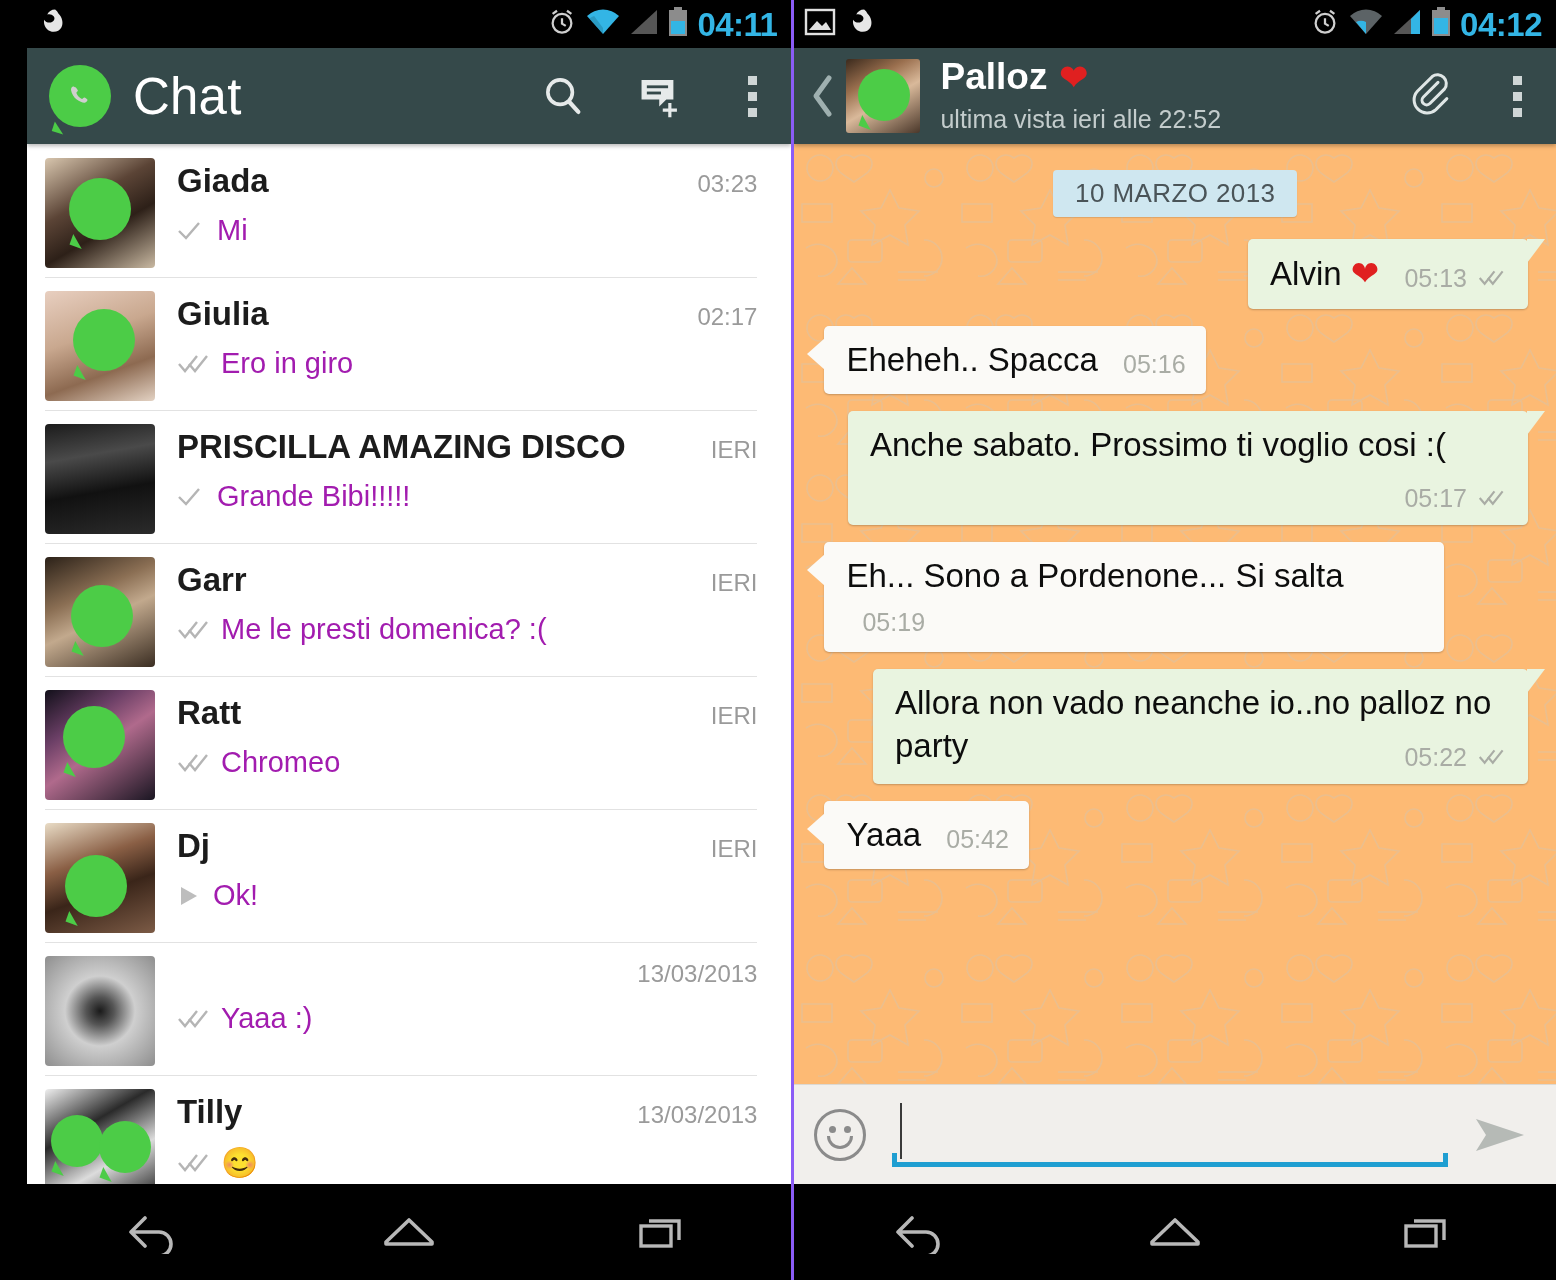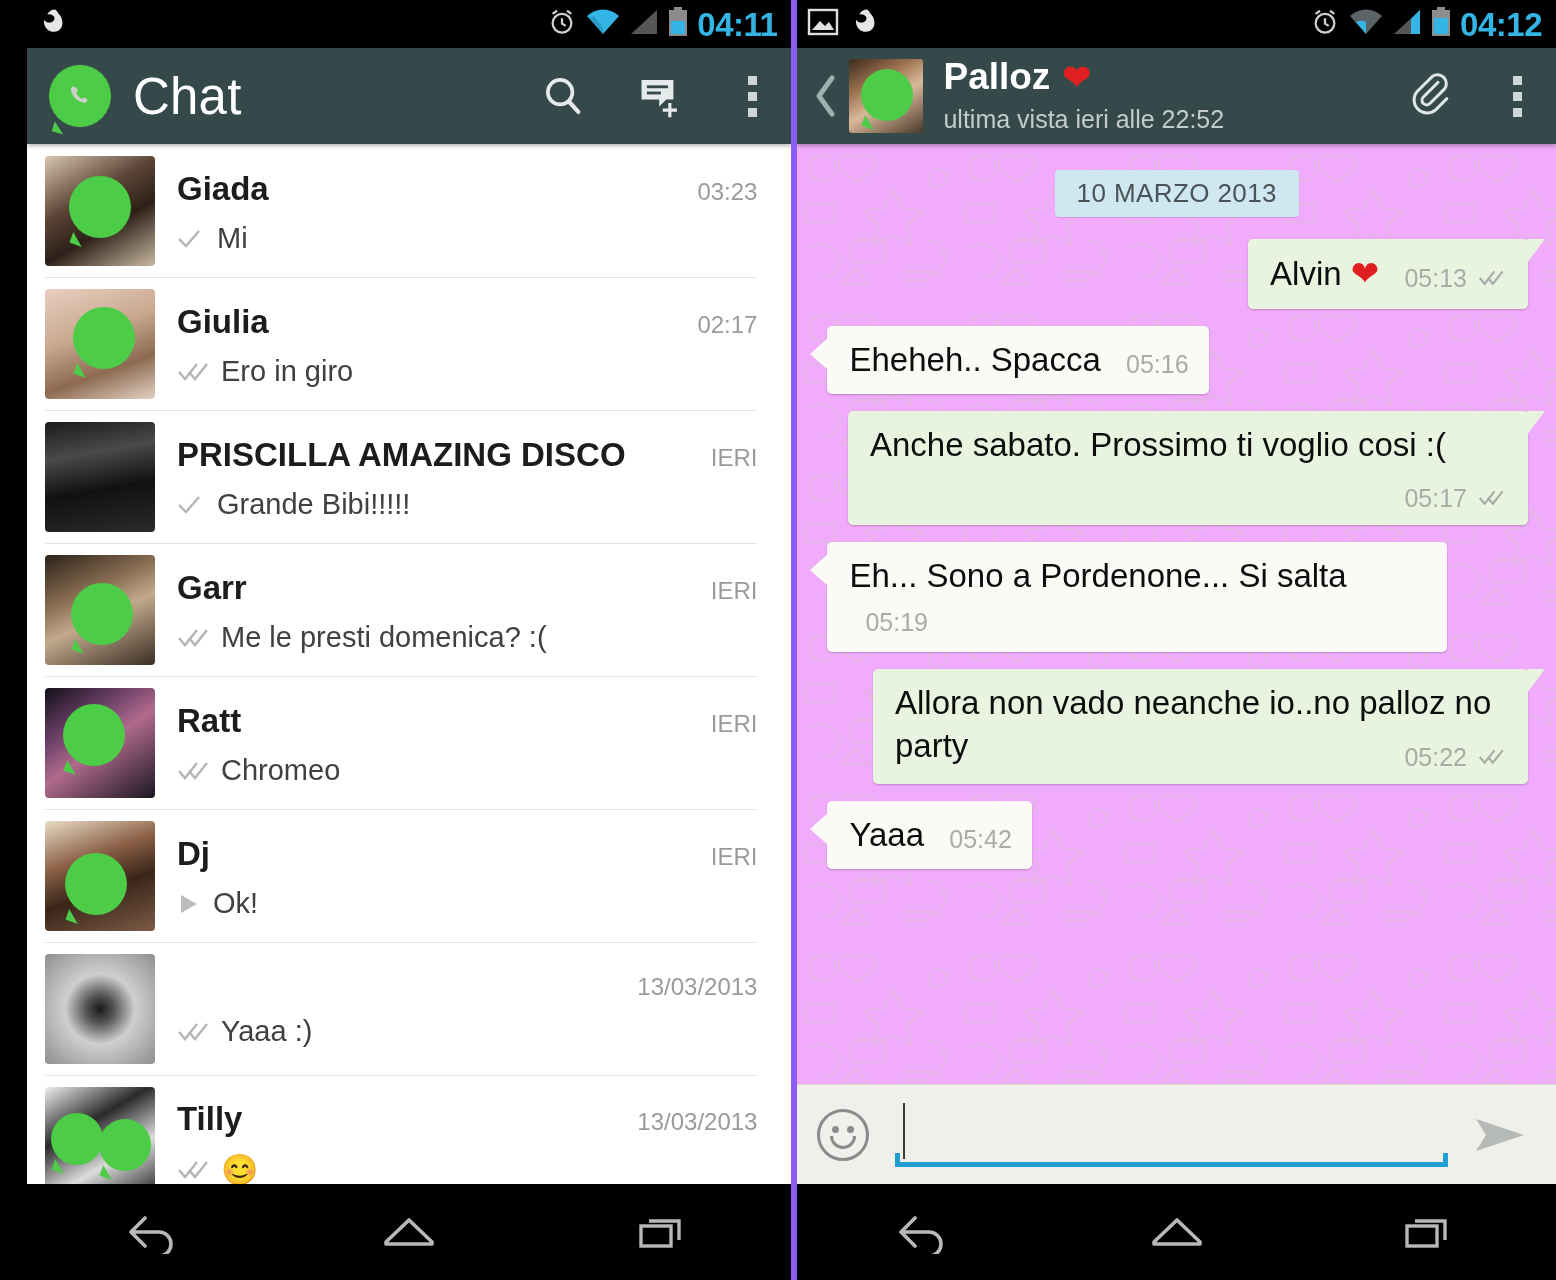--- a/index.html
+++ b/index.html
@@ -5,21 +5,21 @@
   * { box-sizing: border-box; margin: 0; padding: 0; }
   html, body {
     width: 1556px; height: 1280px;
     background: #000;
     font-family: "Liberation Sans", sans-serif;
     overflow: hidden;
   }
   .screens { display: flex; width: 1556px; height: 1280px; padding-left: 27px; }
   .phone { position: relative; height: 1280px; overflow: hidden; background: #fff; }
   .phone.left  { width: 778px; }
-  .phone.right { width: 778px; border-left: 6px solid #8b5cf6; }
+  .phone.right { width: 778px; border-left: 3px solid #8b5cf6; }
 
   
   .statusbar {
     height: 48px; background: #000; display: flex; align-items: center;
     padding: 0 14px 0 10px; position: relative; z-index: 5;
   }
   .sb-left { display: flex; align-items: center; gap: 10px; }
   .sb-right { margin-left: auto; display: flex; align-items: center; gap: 9px; }
   .sb-time { color: #33b5e5; font-size: 33px; font-weight: bold; letter-spacing: -0.5px; line-height: 1; }
   .icon-white { fill: #e6e6e6; }
@@ -41,21 +41,21 @@
     border-bottom: 0 solid transparent; transform: rotate(18deg);
   }
   .app-title { color: #fff; font-size: 51px; margin-left: 22px; letter-spacing: .2px; }
   .ab-actions { margin-left: auto; display: flex; align-items: center; gap: 52px; }
   .ab-icon { width: 46px; height: 46px; display: flex; align-items: center; justify-content: center; cursor: pointer; }
   .dots { display: flex; flex-direction: column; gap: 7px; align-items: center; padding: 0 12px; }
   .dots i { display: block; width: 9px; height: 9px; background: #cfd6d6; }
 
   
   .chatlist { position: absolute; top: 144px; left: 0; right: 0; bottom: 96px; background: #fff; overflow: hidden; }
-  .chat-row { display: flex; align-items: center; padding: 14px 34px 14px 18px; position: relative; height: 133px; }
+  .chat-row { display: flex; align-items: flex-start; padding: 14px 34px 14px 18px; position: relative; height: 133px; }
   .chat-row + .chat-row::before {
     content: ""; position: absolute; left: 18px; right: 34px; top: 0; height: 1px; background: #e2e2e2;
   }
   .avatar {
     width: 110px; height: 110px; flex: 0 0 auto; border-radius: 4px;
     position: relative; overflow: hidden; background: #9b8f86;
   }
   .av-logo {
     position: absolute; width: 62px; height: 62px; border-radius: 50%;
     background: #4ccc47; display: flex; align-items: center; justify-content: center;
@@ -65,21 +65,21 @@
     border-left: 13px solid #4ccc47; border-top: 11px solid transparent; transform: rotate(20deg);
   }
   .row-body { flex: 1 1 auto; margin-left: 22px; min-width: 0; padding-top: 4px; }
   .row-top { display: flex; align-items: baseline; }
   .row-name { font-size: 33px; font-weight: bold; color: #1c1c1c; white-space: nowrap; overflow: hidden; }
   .row-name.redacted { position: relative; color: #111; }
   .row-name.redacted::after {
     content: ""; position: absolute; left: -4px; right: -6px; top: 4px; height: 26px; background: #000;
   }
   .row-time { margin-left: auto; font-size: 24px; color: #9a9a9a; padding-left: 14px; white-space: nowrap; }
-  .row-sub { display: flex; align-items: center; margin-top: 14px; font-size: 29px; color: #404040; }
+  .row-sub { display: flex; align-items: center; margin-top: 14px; font-size: 29px; color: #a21caf; }
   .tick { flex: 0 0 auto; margin-right: 10px; display: flex; align-items: center; }
   .row-msg { white-space: nowrap; overflow: hidden; }
 
   
   .navbar {
     position: absolute; left: 0; right: 0; bottom: 0; height: 96px; background: #000;
     display: flex; align-items: center; justify-content: space-around; z-index: 6;
   }
   .nav-btn { width: 120px; height: 70px; display: flex; align-items: center; justify-content: center; cursor: pointer; }
 
@@ -90,21 +90,21 @@
   .conv-avatar { width: 74px; height: 74px; margin-left: 6px; border-radius: 3px; position: relative;
                  overflow: hidden; background: #6f5a4c; flex: 0 0 auto; }
   .conv-avatar .av-logo { width: 52px; height: 52px; }
   .conv-text { margin-left: 20px; min-width: 0; }
   .conv-name { color: #fff; font-size: 37px; font-weight: bold; line-height: 1.05; display: flex; align-items: center; gap: 12px; }
   .conv-sub { color: #c3cccc; font-size: 25px; margin-top: 8px; }
   .conv-actions { margin-left: auto; display: flex; align-items: center; gap: 44px; }
 
   .conv-body {
     position: absolute; top: 144px; left: 0; right: 0; bottom: 196px;
-    background-color: #f0abfc; overflow: hidden;
+    background-color: #fdba74; overflow: hidden;
   }
   .doodle { position: absolute; inset: 0; opacity: .5; }
   .msgs { position: relative; padding: 18px 16px 10px 16px; }
 
   .date-badge {
     margin: 8px auto 22px auto; width: fit-content; background: #cfe7f0; color: #4a5458;
     font-size: 26px; padding: 8px 22px; border-radius: 4px; letter-spacing: .4px;
     box-shadow: 0 1px 1px rgba(0,0,0,.12);
   }
 

